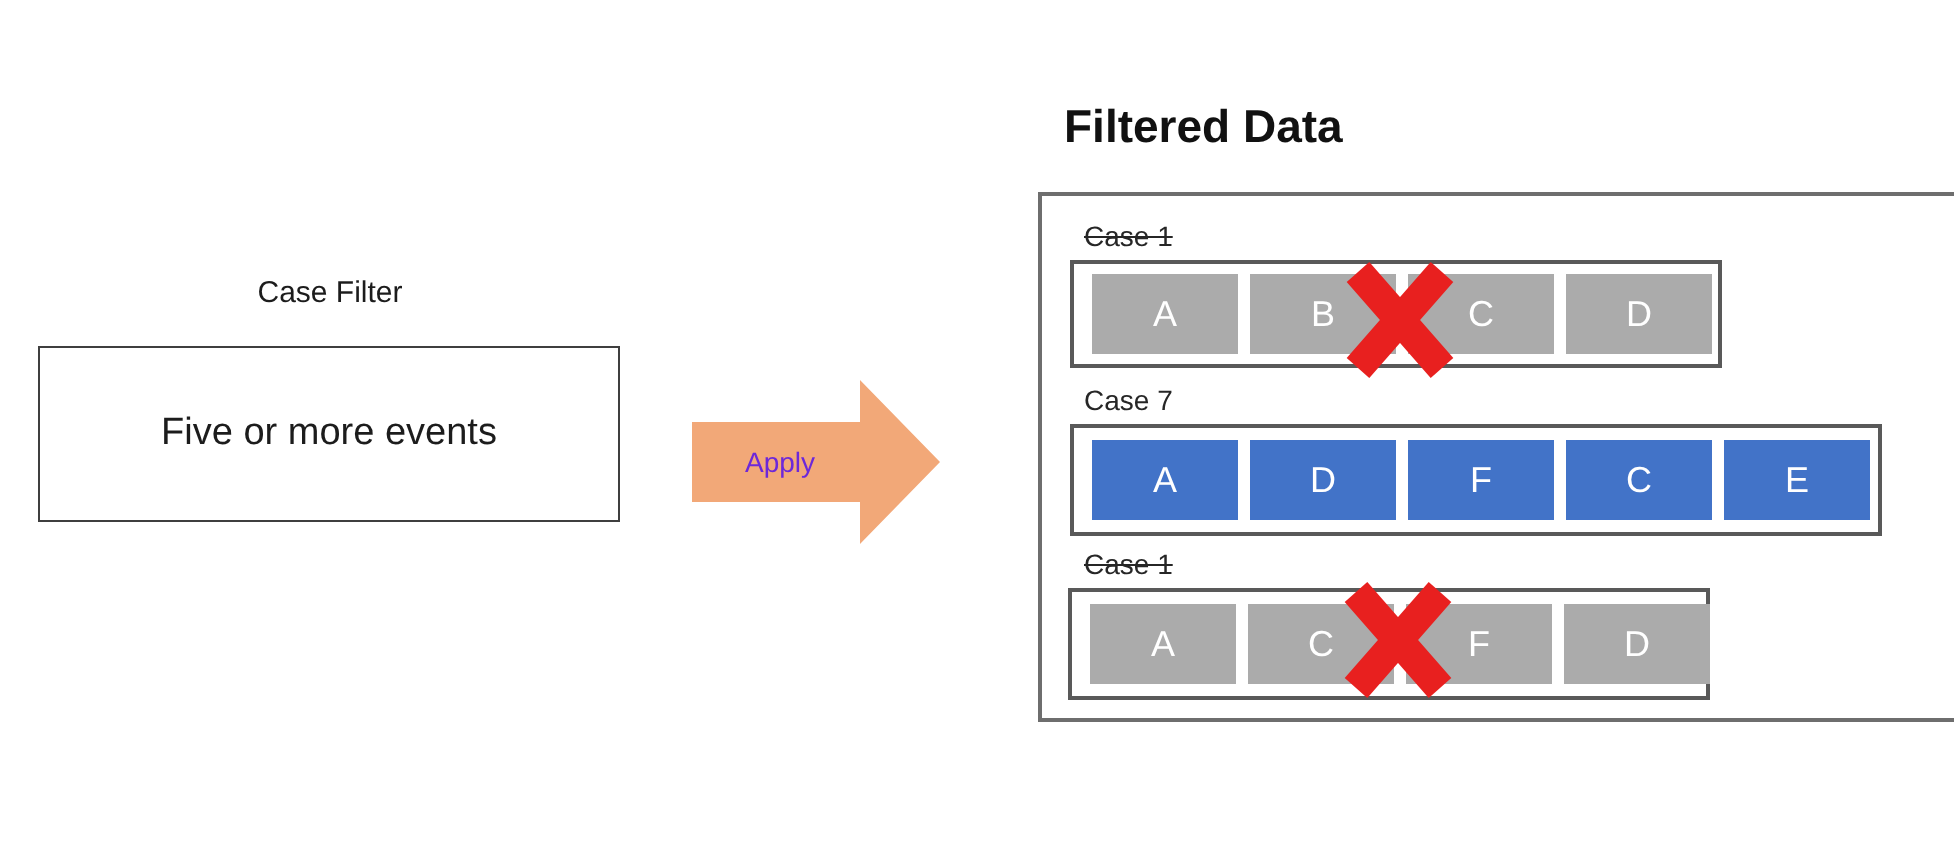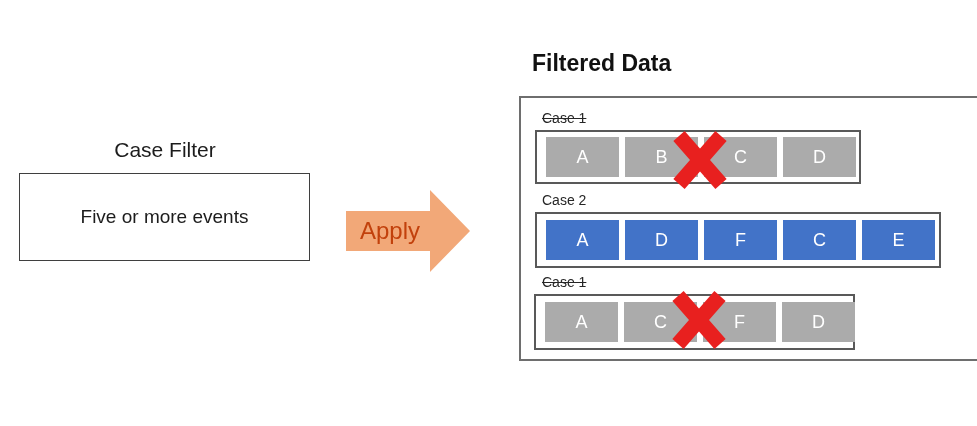--- a/index.html
+++ b/index.html
@@ -2,31 +2,31 @@
 <html><head>
 <meta charset="utf-8">
 <style>
   * { margin:0; padding:0; box-sizing:border-box; }
   html,body { width:977px; height:426px; background:#ffffff;
               font-family:"Liberation Sans", sans-serif; overflow:hidden; }
   .stage { position:relative; width:977px; height:426px; background:#ffffff; }
 
   
   .case-filter-title { position:absolute; left:20px; top:138px; width:290px;
-    text-align:center; font-size:21px; color:#1c1c1c; }
+    text-align:center; font-size:15px; color:#1c1c1c; }
   .filter-box { position:absolute; left:19px; top:173px; width:291px; height:88px;
     border:1px solid #3f3f3f; background:#ffffff;
     display:flex; align-items:center; justify-content:center; }
   .filter-criteria { font-size:19px; color:#1c1c1c; }
 
   
   .apply-arrow { position:absolute; left:346px; top:189px; width:124px; height:84px; }
   .apply-label { position:absolute; left:0; top:22px; width:88px; height:40px;
     display:flex; align-items:center; justify-content:center;
-    color:#c2410c; font-size:24px; }
+    color:#6d28d9; font-size:14px; }
 
   
   .filtered-title { position:absolute; left:532px; top:50px;
     font-size:23px; font-weight:bold; color:#111111;text-align:right; }
   .panel { position:absolute; left:519px; top:96px; width:518px; height:265px;
     border:2px solid #6e6e6e; background:#ffffff; }
 
   .case-label { position:absolute; left:21px; font-size:14px; color:#262626; }
   .case-label.excluded { text-decoration:line-through; }
 
@@ -71,21 +71,21 @@
       <div class="event-box event-removed">A</div>
       <div class="event-box event-removed">B</div>
       <div class="event-box event-removed">C</div>
       <div class="event-box event-removed">D</div>
     </div>
     <svg class="cross cross-1" viewBox="0 0 58 64">
       <line x1="8" y1="8" x2="50" y2="56" stroke="#E8201F" stroke-width="15"></line>
       <line x1="50" y1="8" x2="8" y2="56" stroke="#E8201F" stroke-width="15"></line>
     </svg>
 
-    <div class="case-label" style="top:94px">Case 2</div>
+    <div class="case-label" style="top:94px">Case 7</div>
     <div class="case-row row-2">
       <div class="event-box event-kept">A</div>
       <div class="event-box event-kept">D</div>
       <div class="event-box event-kept">F</div>
       <div class="event-box event-kept">C</div>
       <div class="event-box event-kept">E</div>
     </div>
 
     <div class="case-label excluded" style="top:176px">Case 1</div>
     <div class="case-row row-3">

